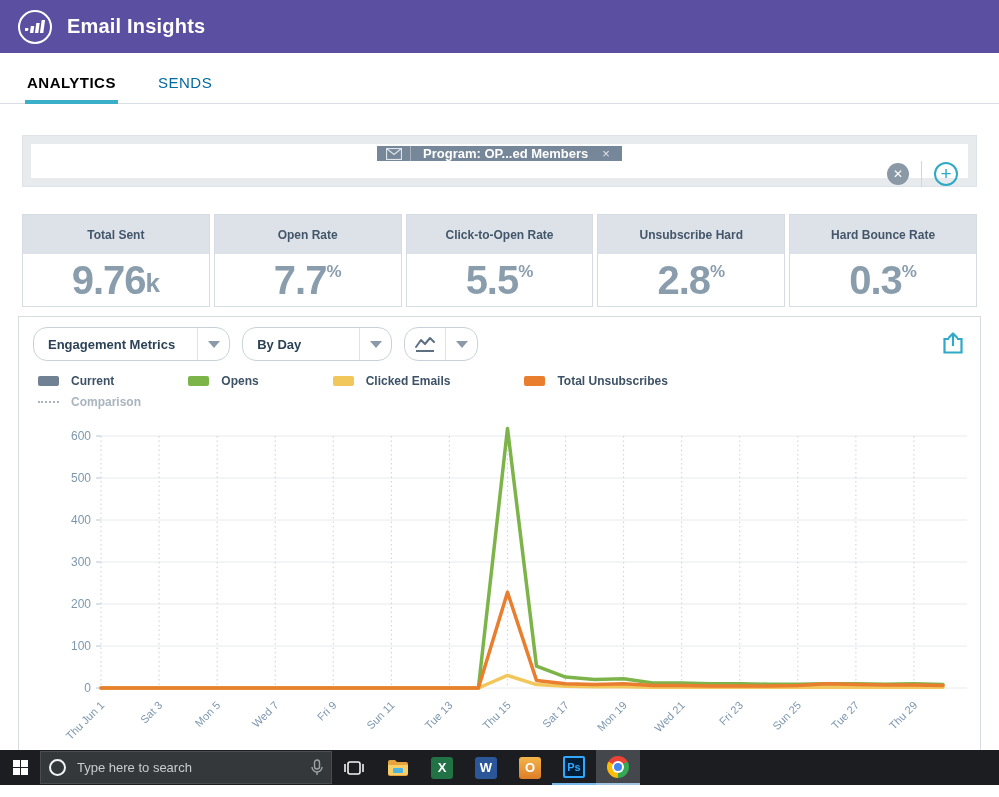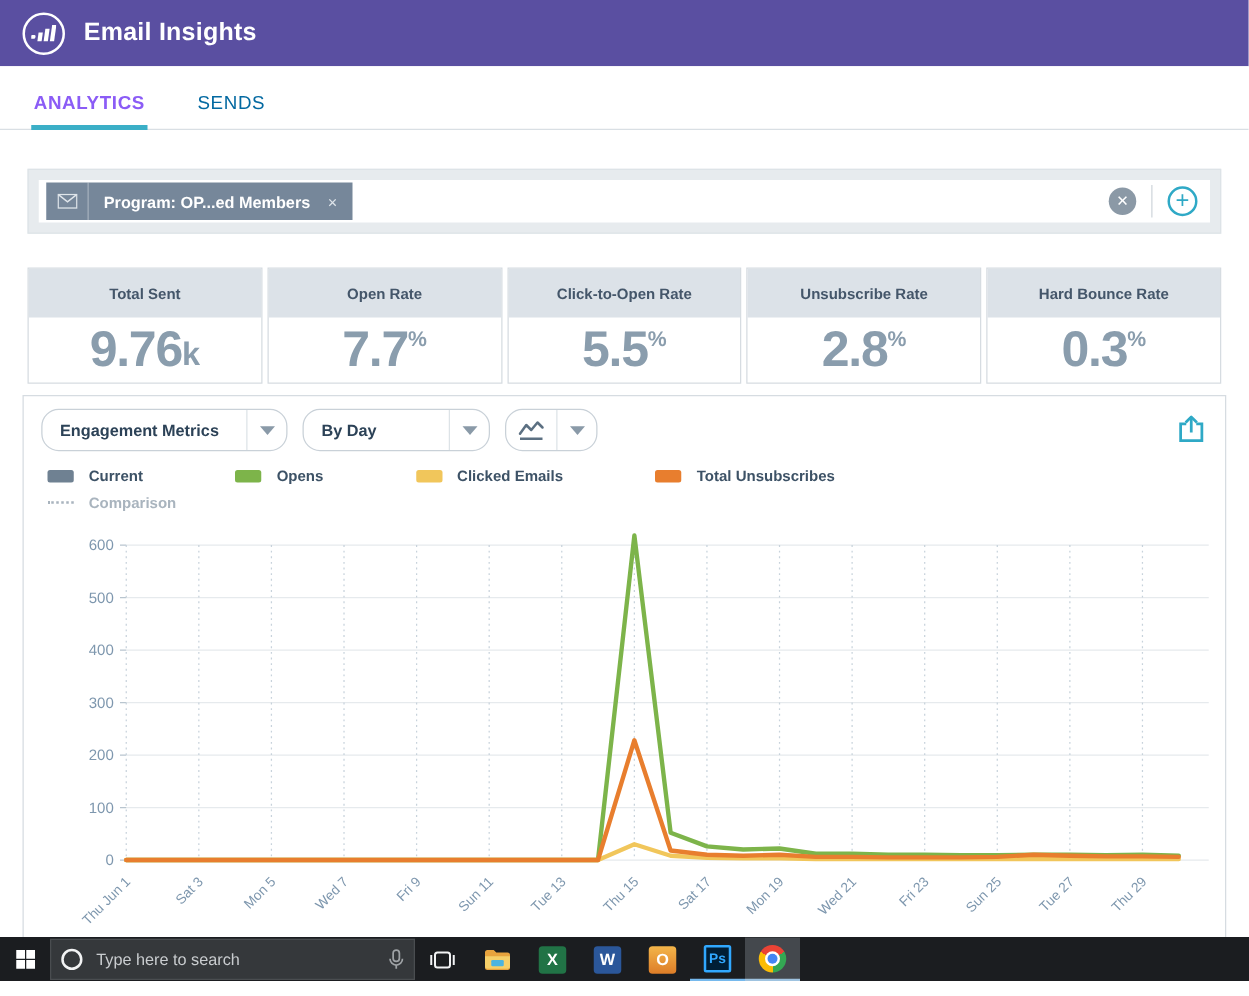--- a/index.html
+++ b/index.html
@@ -6,26 +6,26 @@
   html,body { width:999px; height:797px; font-family:"Liberation Sans", sans-serif; background:#fff; overflow:hidden; }
 
   
   .app-header { height:53px; background:#5a4fa1; display:flex; align-items:center; padding:0 18px; }
   .logo-circle { width:34px; height:34px; border:2px solid #fff; border-radius:50%; display:flex; align-items:center; justify-content:center; }
   .app-title { color:#fff; font-size:20px; font-weight:bold; margin-left:15px; letter-spacing:.2px; }
 
   
   .tab-bar { height:51px; display:flex; align-items:flex-end; padding-left:25px; border-bottom:1px solid #d9dfe4; background:#fff; }
   .tab { font-size:15px; letter-spacing:.5px; padding:0 2px 12px 2px; margin-right:38px; color:#0369a1; cursor:pointer; position:relative; }
-  .tab.active { color:#8b5cf6; font-weight:bold; }
+  .tab.active { color:#000000; font-weight:bold; }
   .tab.active:after { content:""; position:absolute; left:0; right:0; bottom:-1px; height:4px; background:#3bafc7; }
 
   
   .filter-wrap { margin:31px 22px 0 22px; background:#e7ebee; border:1px solid #dde3e7; padding:8px; }
-  .filter-input { background:#fff; height:34px; display:flex; align-items:center; padding:2px 6px; }
+  .filter-input { background:#fff; height:34px; display:flex; align-items:center; padding:2px 6px;flex-direction:column; }
   .filter-chip { background:#76879a; color:#fff; height:30px; display:flex; align-items:center; font-size:13px; font-weight:bold; }
   .chip-icon-box { width:34px; height:100%; display:flex; align-items:center; justify-content:center; border-right:1px solid rgba(255,255,255,.35); }
   .chip-label { padding:0 10px 0 12px; }
   .chip-x { padding:0 12px 0 4px; font-weight:normal; font-size:13px; color:#dfe5ea; cursor:pointer; }
   .filter-right { margin-left:auto; display:flex; align-items:center; }
   .clear-circle { width:22px; height:22px; border-radius:50%; background:#8b99a6; color:#fff; font-size:12px; display:flex; align-items:center; justify-content:center; cursor:pointer; }
   .filter-divider { width:1px; height:26px; background:#cfd6dc; margin:0 12px; }
   .add-circle { width:24px; height:24px; border-radius:50%; border:2px solid #2fa9c6; color:#2fa9c6; font-size:19px; line-height:20px; text-align:center; cursor:pointer; margin-right:4px; }
 
   
@@ -129,21 +129,21 @@
     </div>
   </div>
   <div class="metric-card">
     <div class="metric-head">Click-to-Open Rate</div>
     <div class="metric-value">
       <span class="num">5.5</span>
         <span class="unit-pct">%</span>
     </div>
   </div>
   <div class="metric-card">
-    <div class="metric-head">Unsubscribe Rate</div>
+    <div class="metric-head">Unsubscribe Hard</div>
     <div class="metric-value">
       <span class="num">2.8</span>
         <span class="unit-pct">%</span>
     </div>
   </div>
   <div class="metric-card">
     <div class="metric-head">Hard Bounce Rate</div>
     <div class="metric-value">
       <span class="num">0.3</span>
         <span class="unit-pct">%</span>

